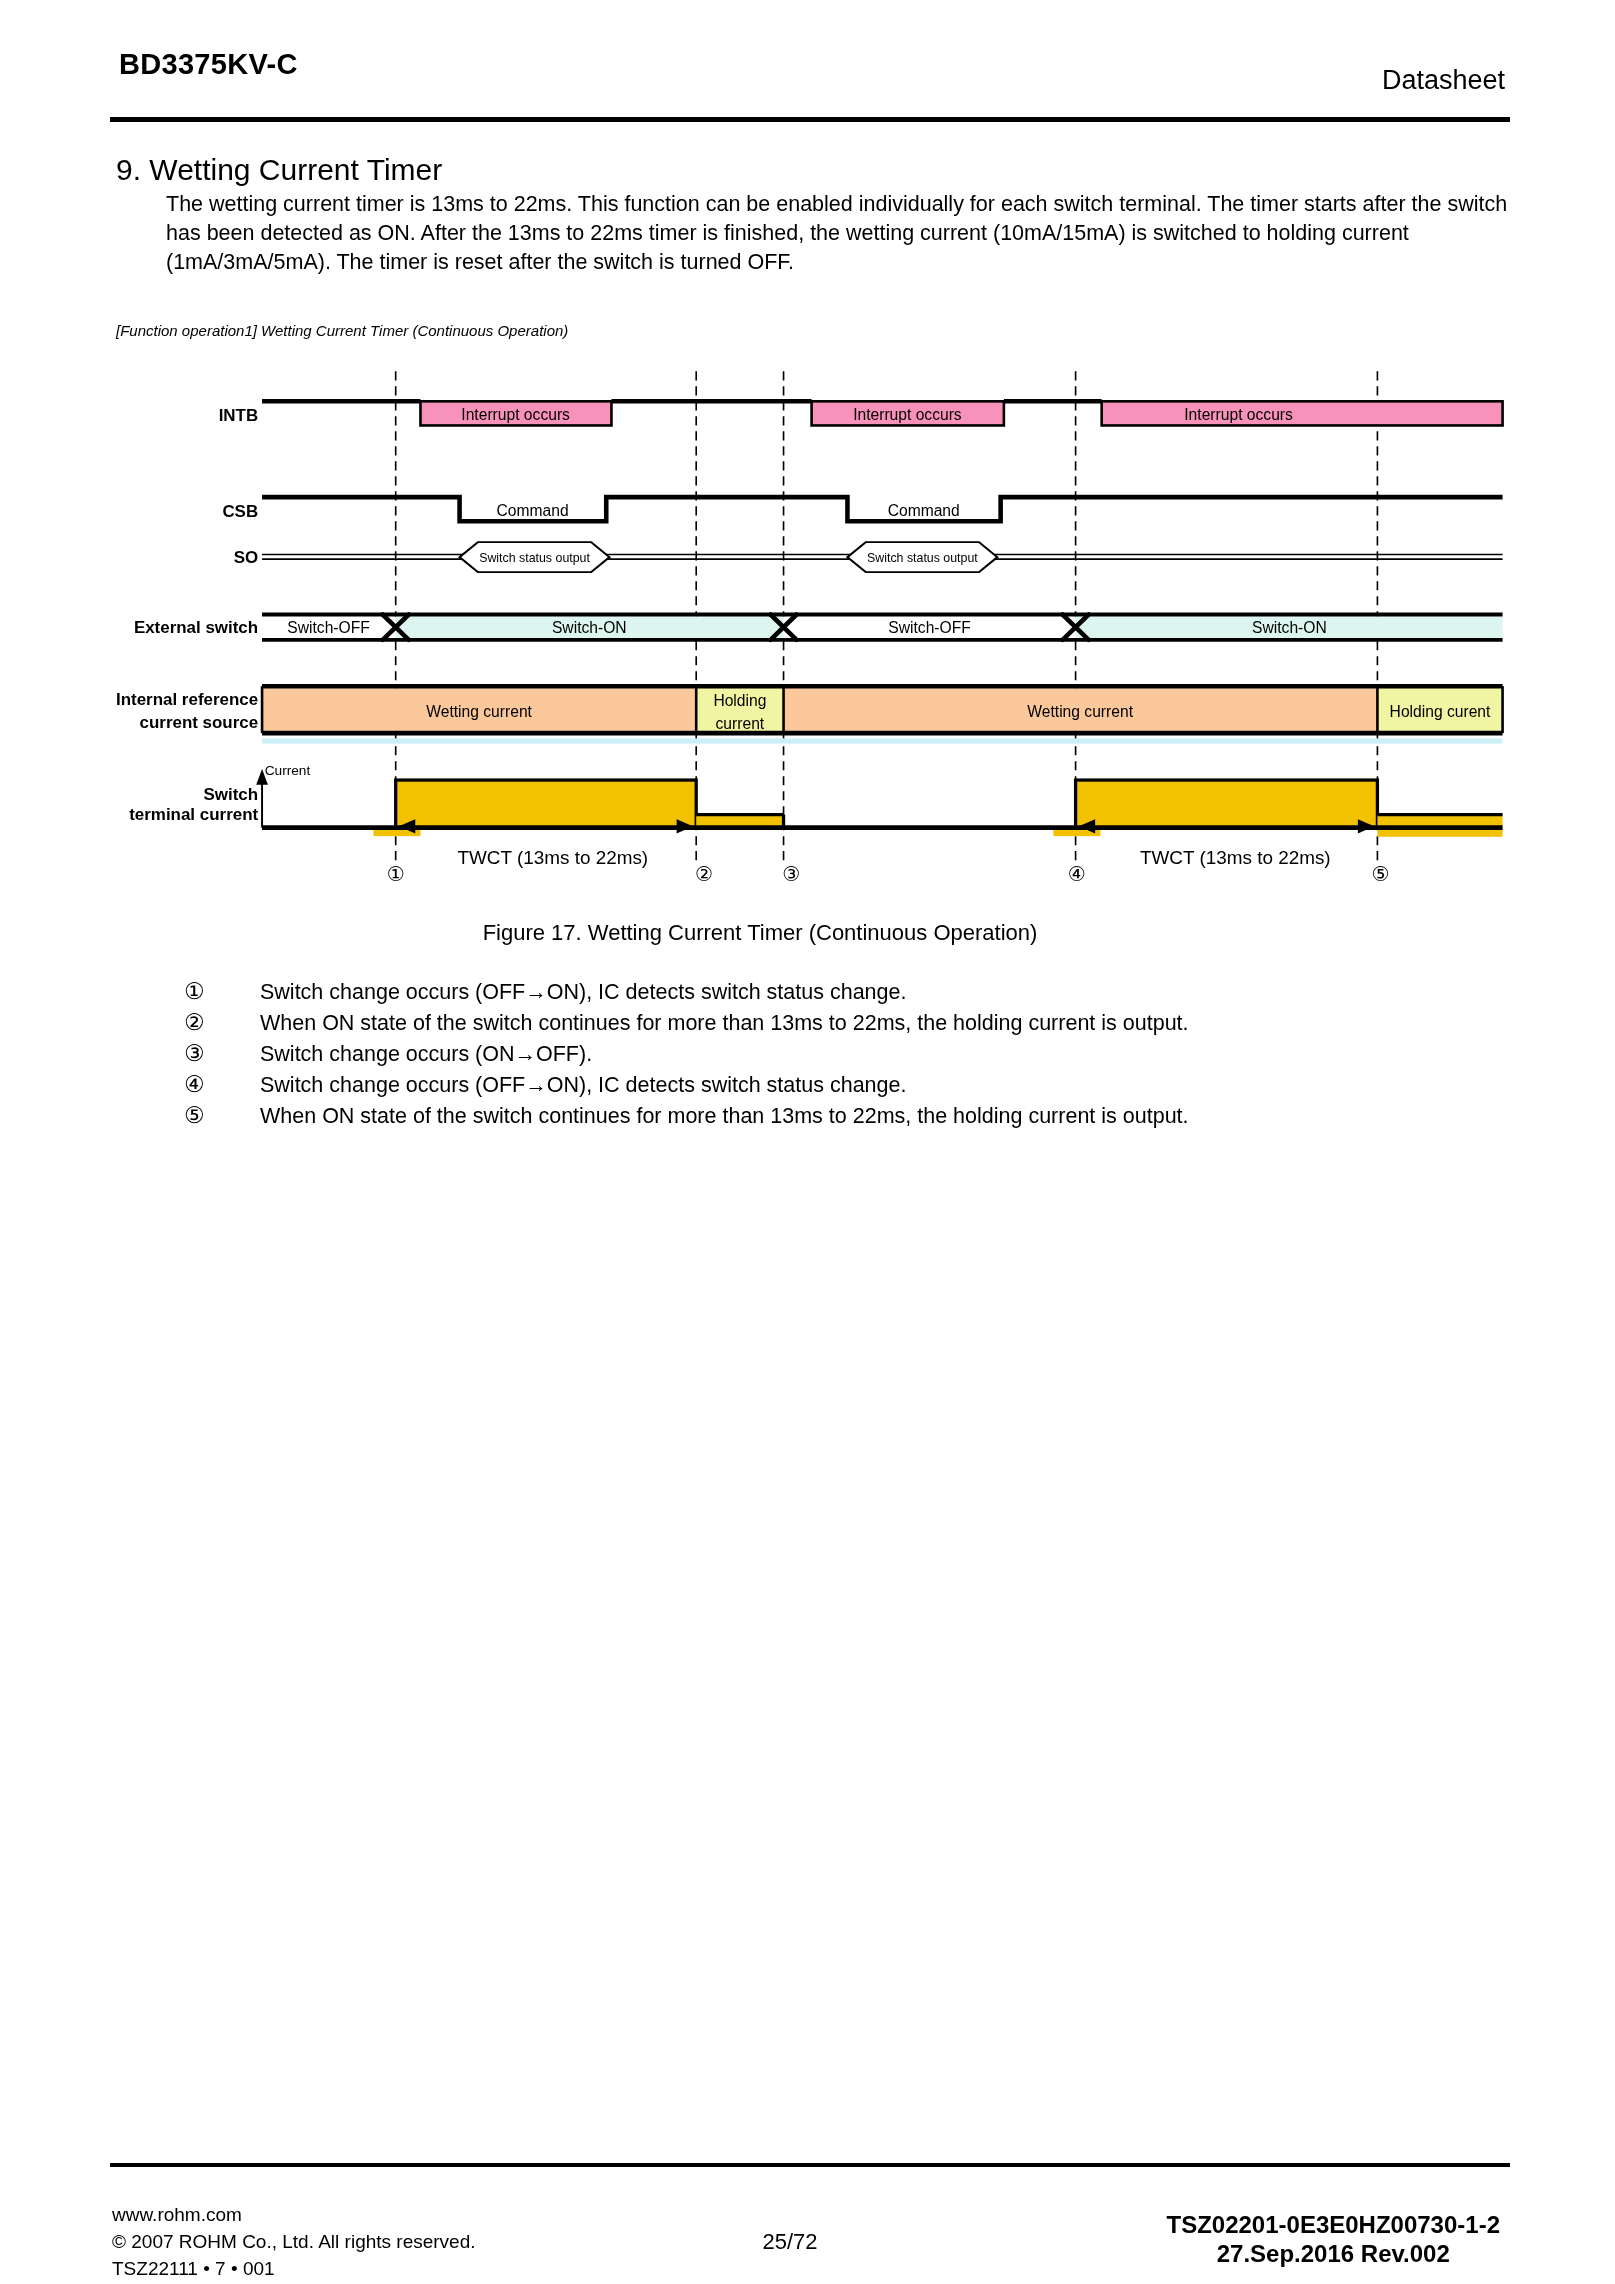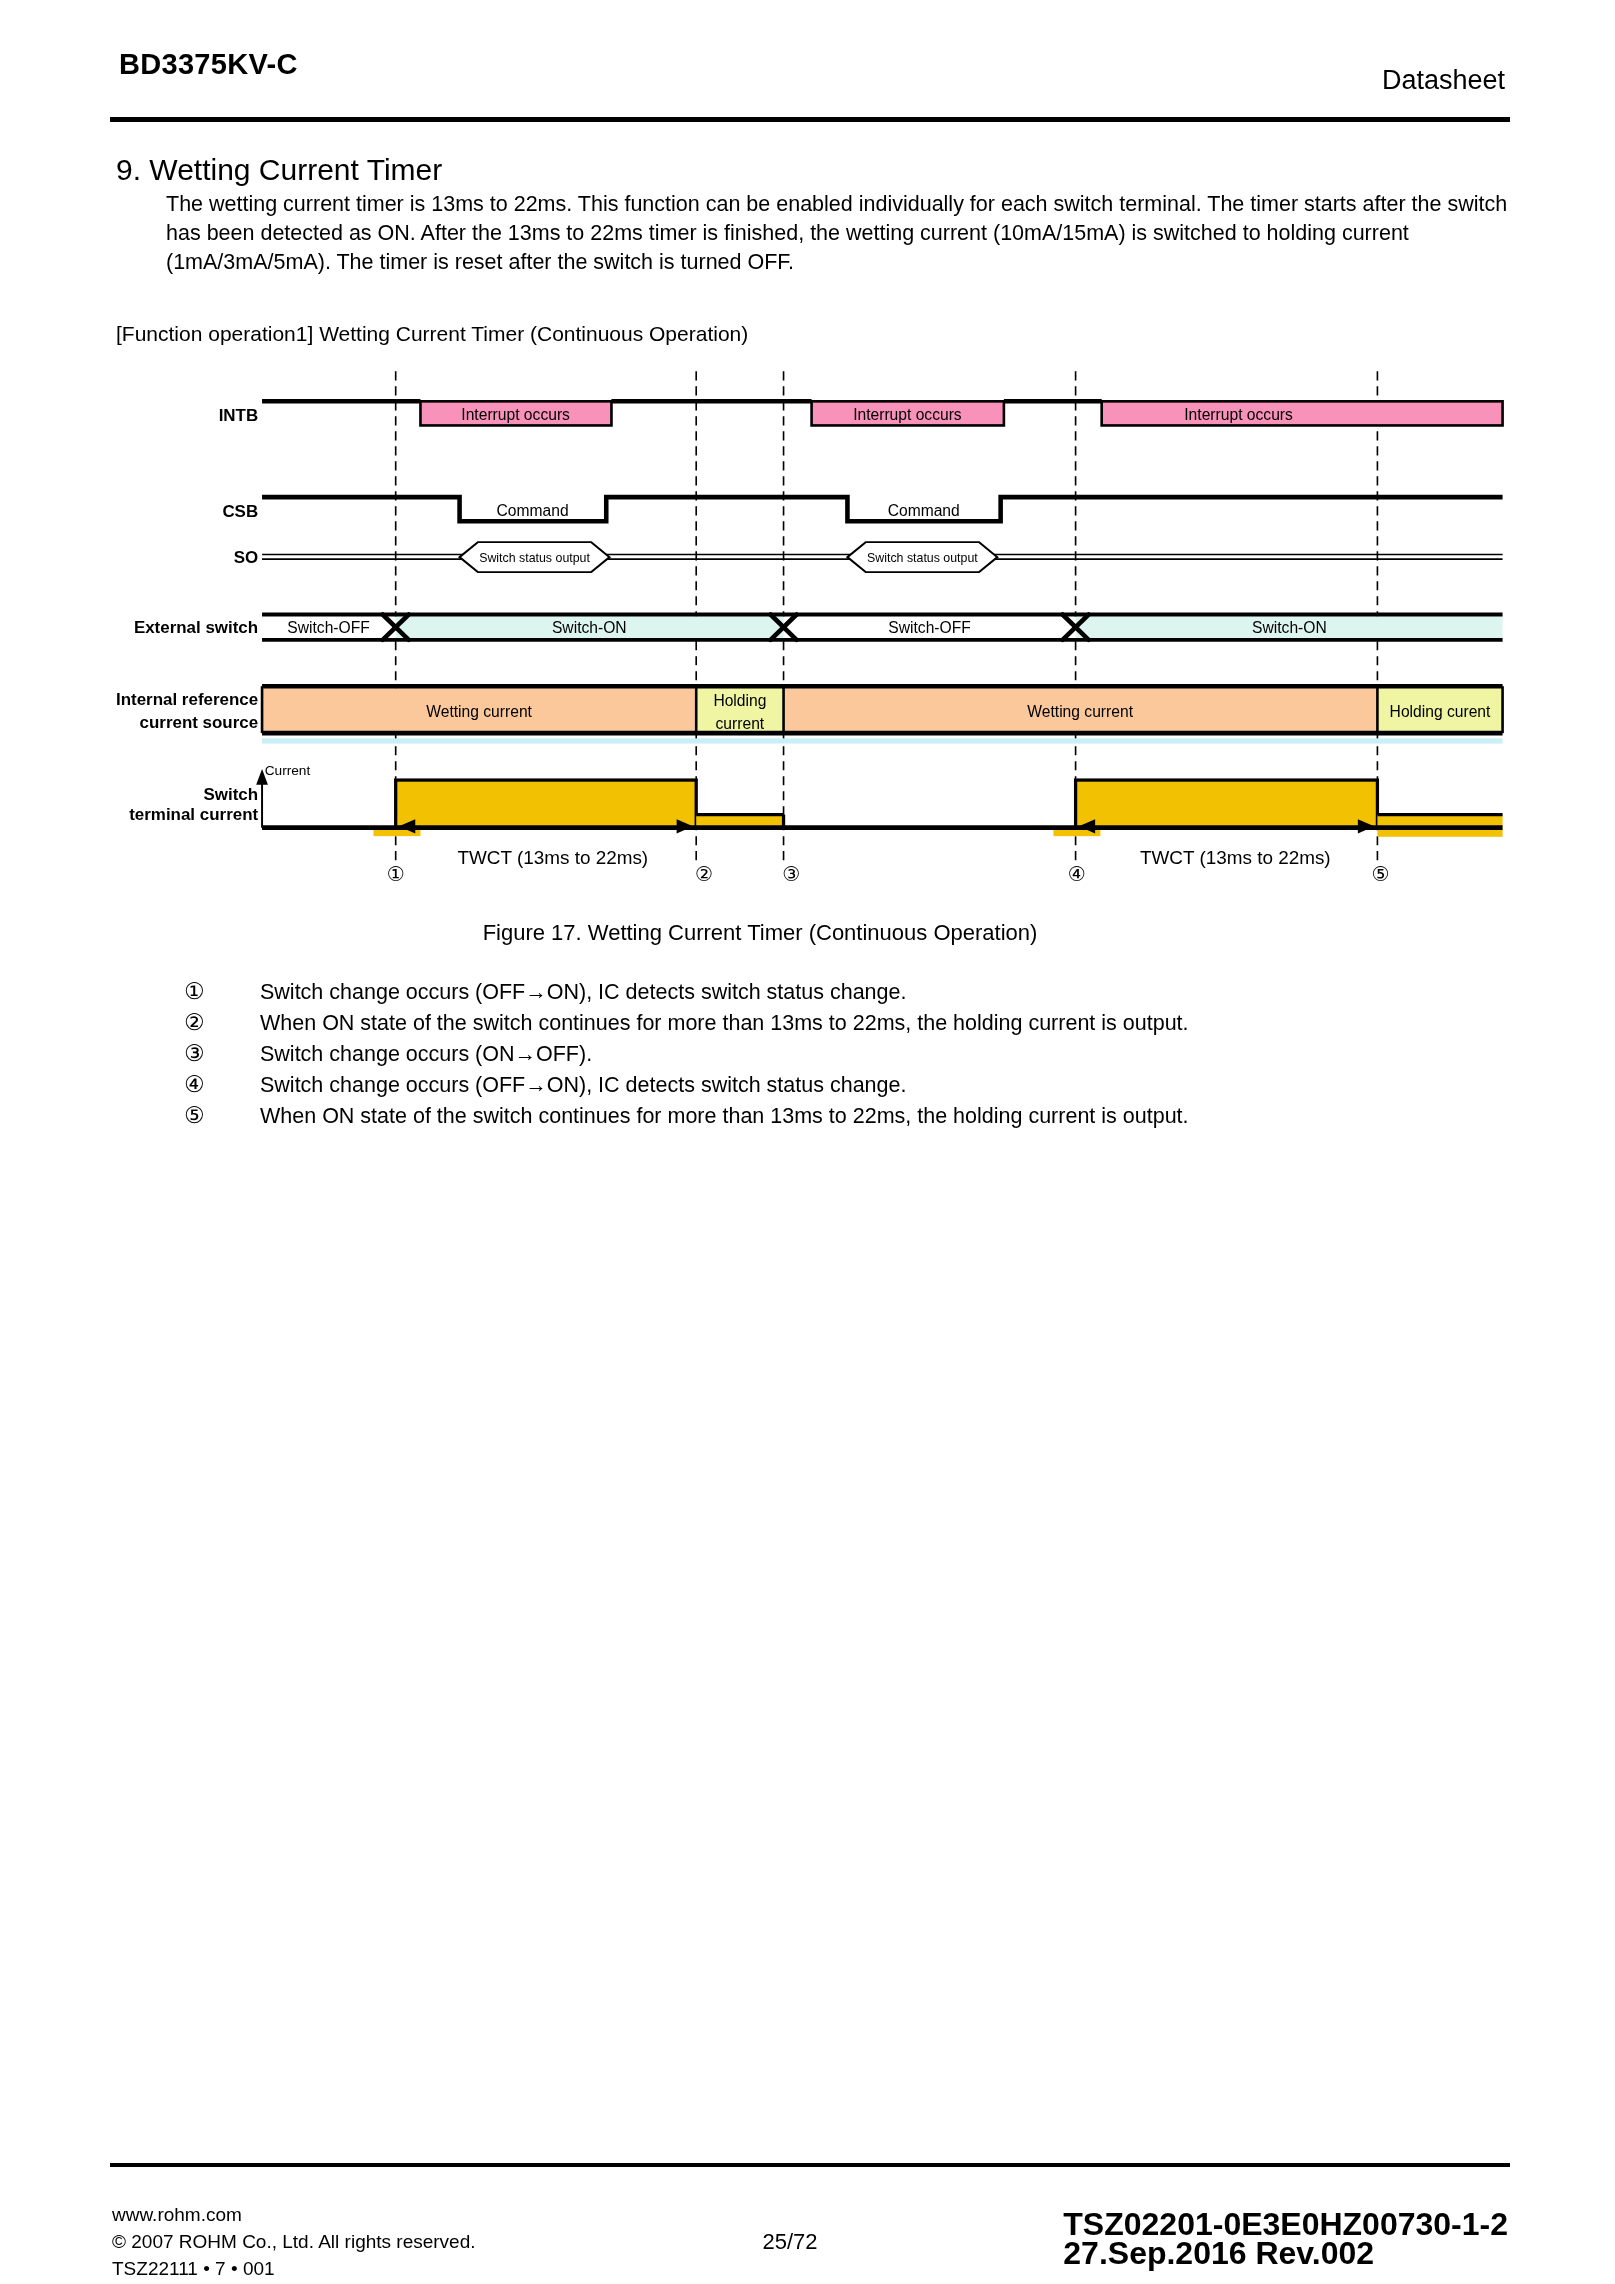--- a/index.html
+++ b/index.html
@@ -10,31 +10,31 @@
     font-family:"Liberation Sans","DejaVu Sans",sans-serif;
     color:#000;
     overflow:hidden;
   }
   .hdr-left{position:absolute;left:119px;top:48px;font-size:29px;font-weight:bold;letter-spacing:0.3px;}
   .hdr-right{position:absolute;right:111px;top:65px;font-size:27px;font-weight:500;}
   .rule{position:absolute;left:110px;right:106px;background:#000;}
   .hdr-rule{top:117px;height:5.2px;}
   .sec-heading{position:absolute;left:116px;top:153px;font-size:30px;}
   .sec-body{position:absolute;left:166px;top:190px;width:1348px;font-size:21.5px;line-height:29px;}
-  .func-line{position:absolute;left:116px;top:322px;font-size:21px;}
+  .func-line{position:absolute;left:116px;top:322px;font-size:15px;font-style:italic;}
   .diagram{position:absolute;left:0;top:306px;width:1616px;height:587px;}
   .fig-caption{position:absolute;left:0;top:920px;width:1520px;text-align:center;font-size:22px;}
   .notes{position:absolute;left:184px;top:978px;}
   .note-row{display:flex;align-items:baseline;height:31px;}
   .note-num{width:56px;font-size:23px;font-family:"DejaVu Sans",sans-serif;}
   .note-text{font-size:21.5px;margin-left:20px;}
   .ftr-rule{top:2163px;height:3.9px;}
   .ftr-left{position:absolute;left:112px;top:2201px;font-size:19px;line-height:27px;}
   .ftr-center{position:absolute;left:0;top:2229px;width:1580px;text-align:center;font-size:22px;}
-  .ftr-right{position:absolute;right:108px;top:2210px;font-size:32px;font-weight:bold;text-align:left;line-height:29px;}
+  .ftr-right{position:absolute;right:116px;top:2210px;font-size:24px;font-weight:bold;text-align:center;line-height:29px;}
 
   
   .diagram text{font-family:"Liberation Sans","DejaVu Sans",sans-serif;fill:#000;}
   .sig-label{font-size:26px;font-weight:bold;text-anchor:end;}
   .band-label{font-size:24px;text-anchor:middle;}
   .hex-label{font-size:19px;text-anchor:middle;}
   .twct-label{font-size:29px;text-anchor:middle;}
   .ev-label{font-size:31px;text-anchor:middle;font-family:"DejaVu Sans",sans-serif;}
   .axis-label{font-size:21px;text-anchor:start;}
 </style>

